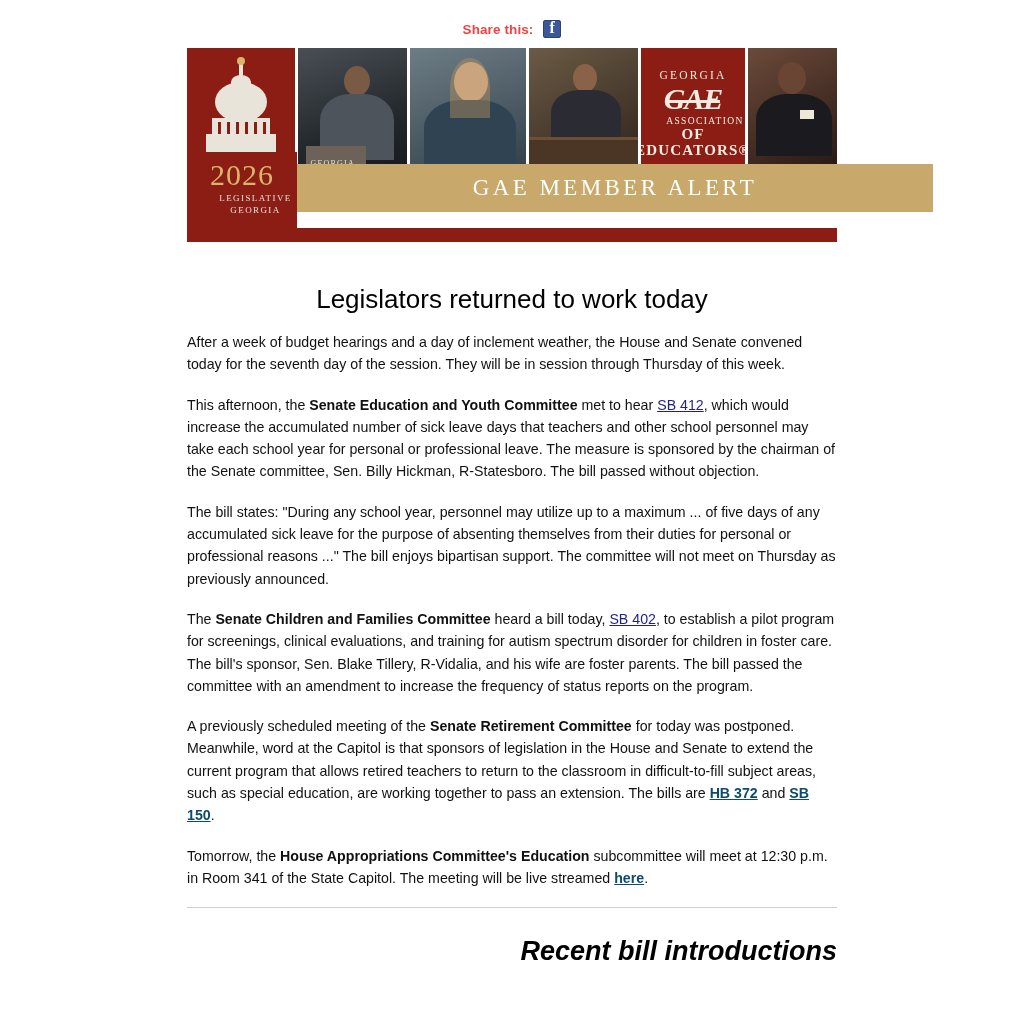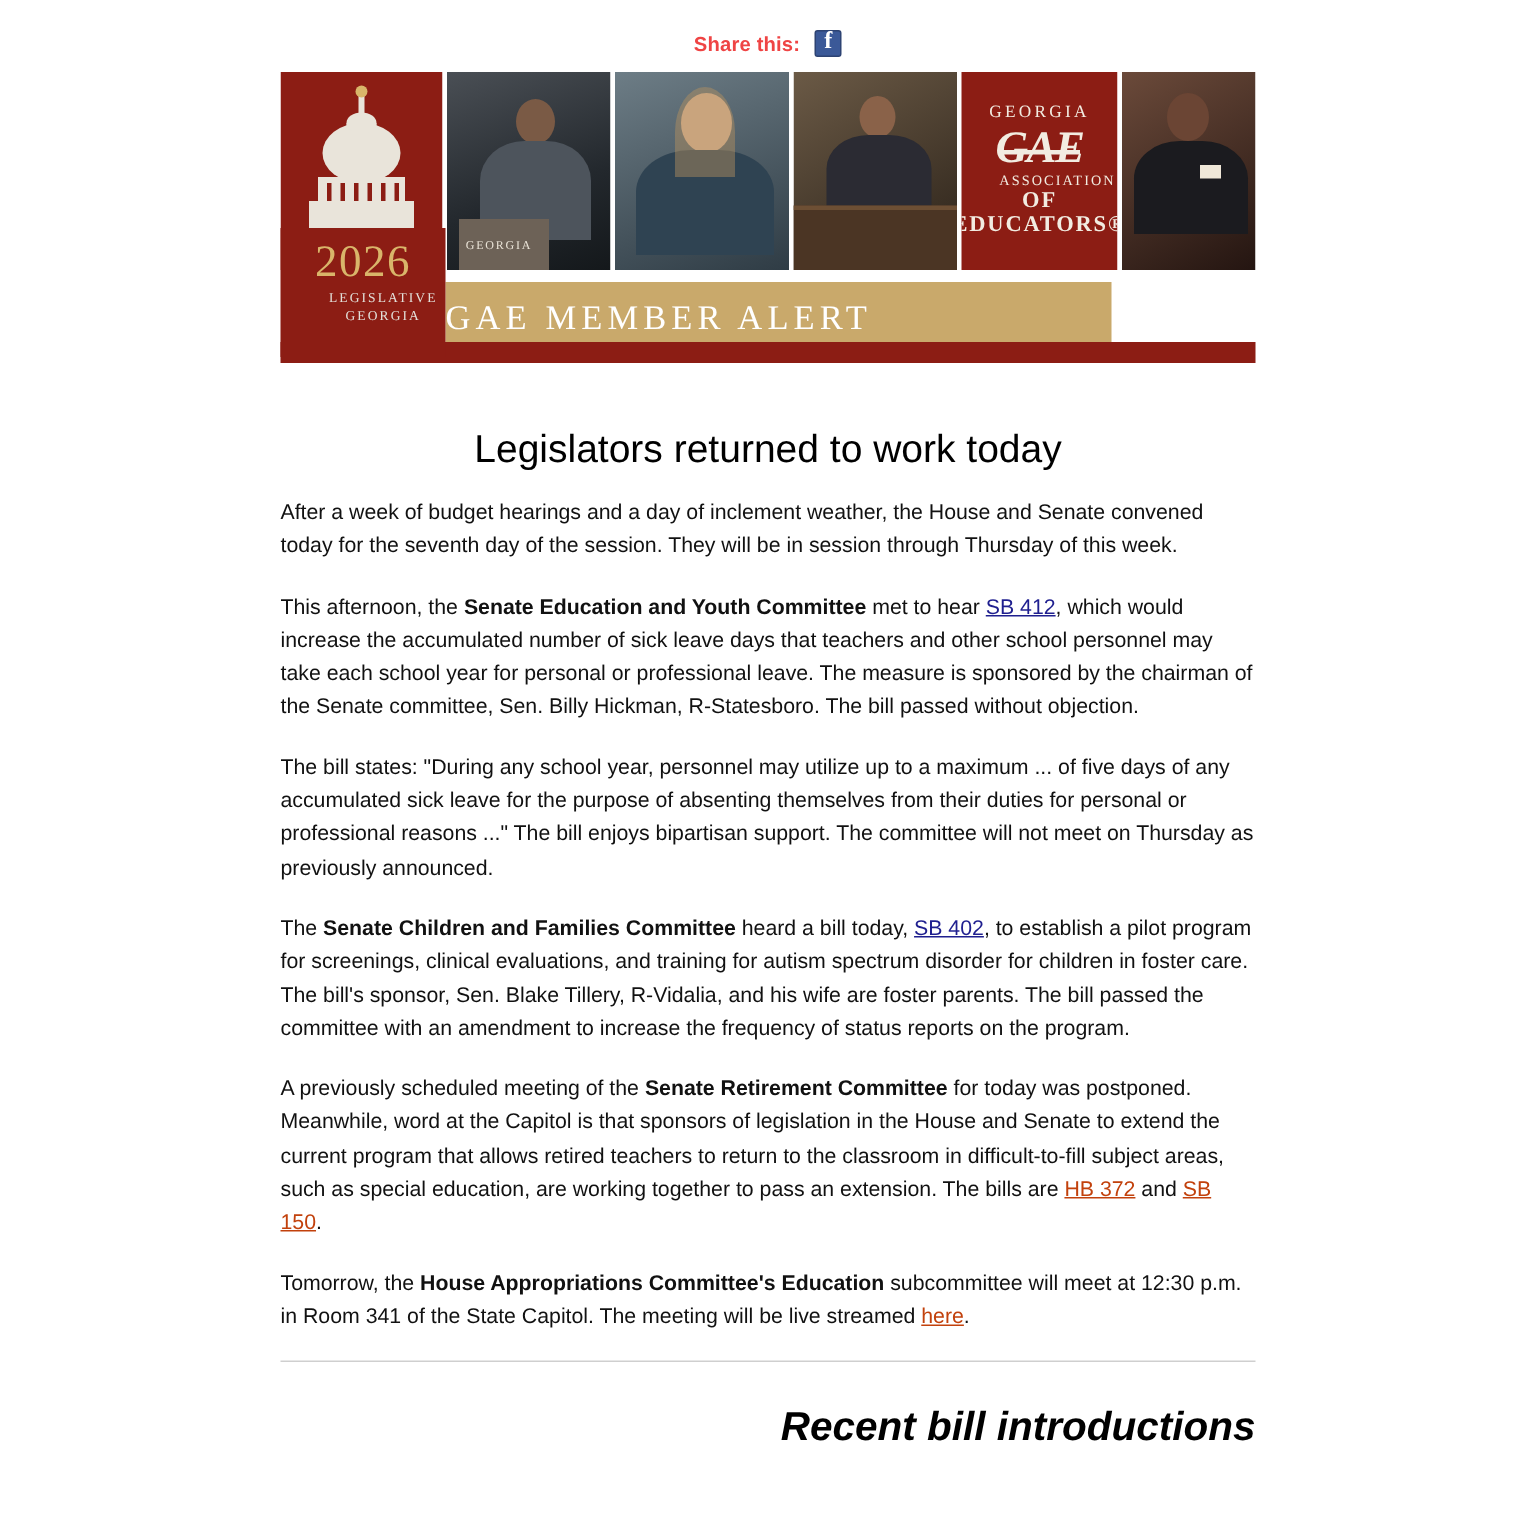--- a/index.html
+++ b/index.html
@@ -192,27 +192,27 @@
     font-size: 9px;
     letter-spacing: 1.4px;
     color: #e3e0da;
     line-height: 12px;
     padding-left: 27px;
   }
 
   .alert-bar {
     position: absolute;
     left: 110px;
-    top: 140px;
-    width: 444px;
+    top: 116px;
+    width: 636px;
     height: 48px;
     background: #c9a96b;
     display: flex;
     align-items: center;
-    justify-content: flex-start;
+    justify-content: center;
   }
   .alert-bar span {
     font-family: "Liberation Serif", serif;
     font-size: 23px;
     letter-spacing: 3.4px;
     color: #ffffff;
   }
   .banner-footer {
     width: 650px;
     height: 14px;
@@ -249,22 +249,22 @@
     margin: 0 0 18px;
     color: #111;
     text-align: left;
   }
   .b { font-weight: bold; }
   a.link {
     color: #1f1f8f;
     text-decoration: underline;
   }
   a.link-strong {
-    color: #c2410c;
-    font-weight: normal;
+    color: #0c4a6e;
+    font-weight: bold;
     text-decoration: underline;
   }
   hr.rule {
     border: none;
     border-top: 1px solid #cfcfcf;
     margin: 8px 0 0;
   }
   h2.section {
     font-size: 27px;
     font-weight: bold;

